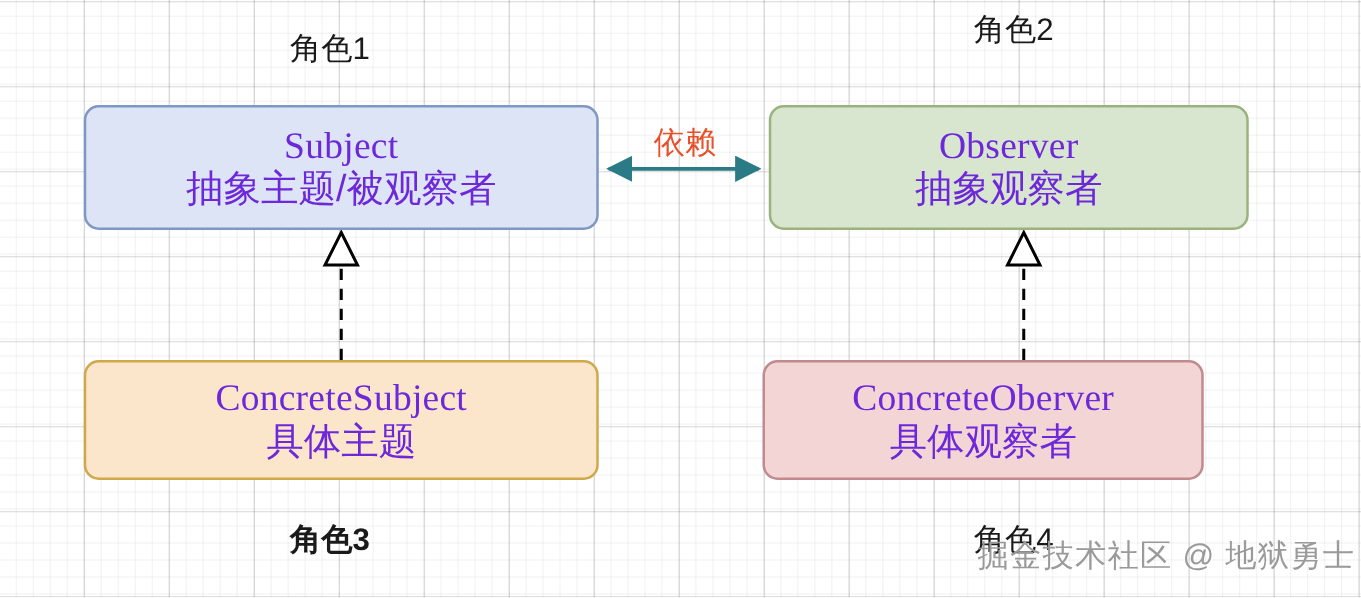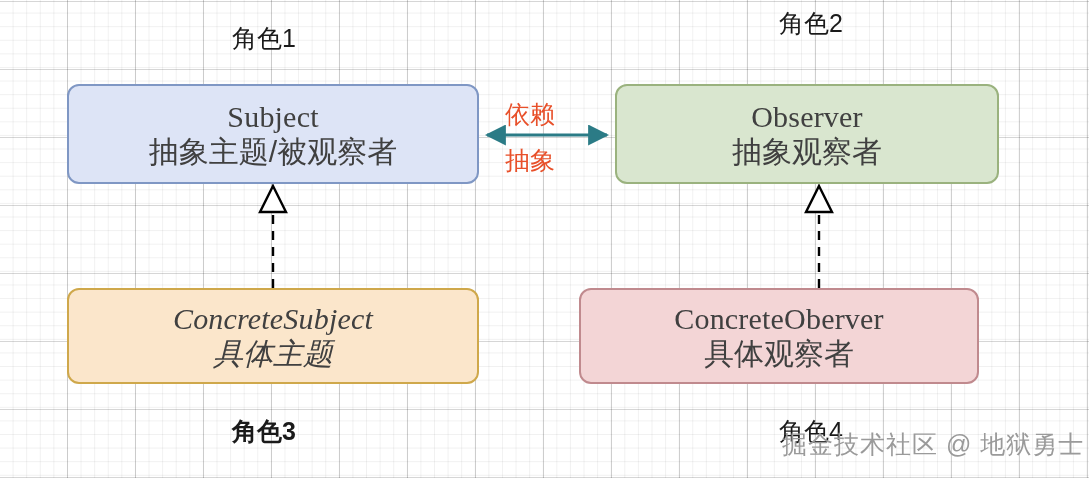--- a/index.html
+++ b/index.html
@@ -32,21 +32,21 @@
     box-sizing: border-box;
     border-radius: 12px;
     border-width: 2px;
     border-style: solid;
     display: flex;
     flex-direction: column;
     align-items: center;
     justify-content: center;
     text-align: center;
     line-height: 1.18;
-    color: #404040;
+    color: #6d28d9;
   }
   .node .t-en {
     font-family: "Liberation Serif", serif;
     font-size: 30px;
     letter-spacing: 0.2px;
     white-space: nowrap;
   }
   .node .t-cn {
     font-family: "Liberation Sans", sans-serif;
     font-size: 30px;
@@ -61,24 +61,23 @@
   #node-observer {
     left: 615px; top: 84px;  width: 384px; height: 100px;
     background: #d9e6cf;
     border-color: #9ab27e;
   }
   #node-concrete-subject {
     left: 67px;  top: 288px; width: 412px; height: 96px;
     background: #fbe6cb;
     border-color: #cda košice;
     border-color: #cfa84b;
-    font-style: italic;
   }
   #node-concrete-observer {
-    left: 579px; top: 288px; width: 400px; height: 96px;
+    left: 610px; top: 288px; width: 353px; height: 96px;
     background: #f3d5d6;
     border-color: #c08a8e;
   }
 
   .role-label {
     position: absolute;
     font-family: "Liberation Sans", sans-serif;
     font-size: 25px;
     color: #1a1a1a;
     white-space: nowrap;
@@ -86,20 +85,21 @@
   #role-1 { left: 232px; top: 22px; }
   #role-2 { left: 779px; top: 7px; }
   #role-3 { left: 232px; top: 415px; font-weight: bold; }
   #role-4 { left: 779px; top: 415px; }
 
   #dep-label {
     position: absolute;
     left: 505px;
     top: 98px;
     width: 86px;
+    text-align: center;
     font-family: "Liberation Sans", sans-serif;
     font-size: 25px;
     line-height: 1.28;
     color: #e8502a;
     white-space: nowrap;
   }
   #dep-label .l2 { margin-top: 14px; }
 
   #watermark {
     position: absolute;
@@ -150,21 +150,20 @@
     </g>
 
     <g>
       <line x1="819" y1="288" x2="819" y2="212" stroke="#000000" stroke-width="2.4" stroke-dasharray="9 7"></line>
       <path d="M 819 186 L 832 212 L 806 212 Z" fill="#ffffff" stroke="#000000" stroke-width="2.4" stroke-linejoin="miter"></path>
     </g>
   </svg>
 
   <div id="dep-label">
     <div class="l1">依赖</div>
-    <div class="l2">抽象</div>
   </div>
 
   <div class="node" id="node-subject">
     <div class="t-en">Subject</div>
     <div class="t-cn">抽象主题/被观察者</div>
   </div>
 
   <div class="node" id="node-observer">
     <div class="t-en">Observer</div>
     <div class="t-cn">抽象观察者</div>

